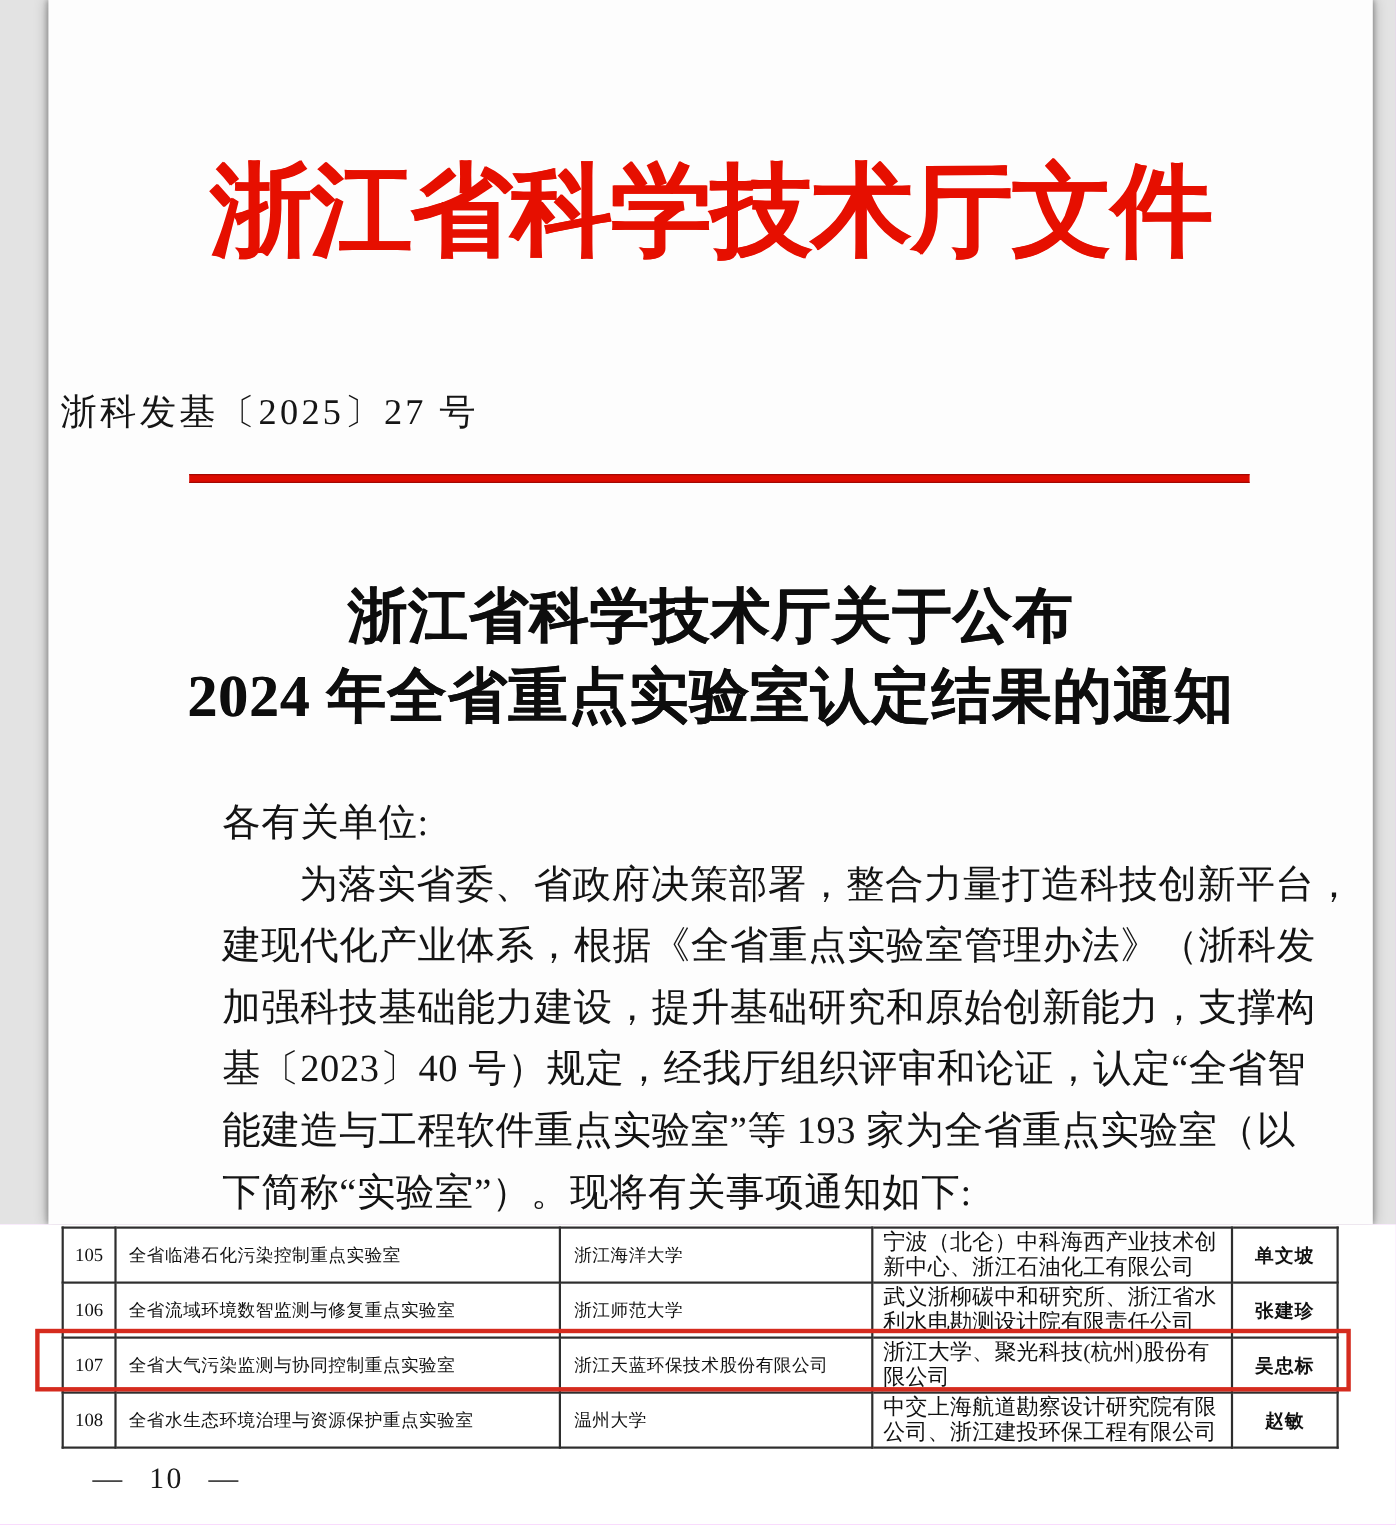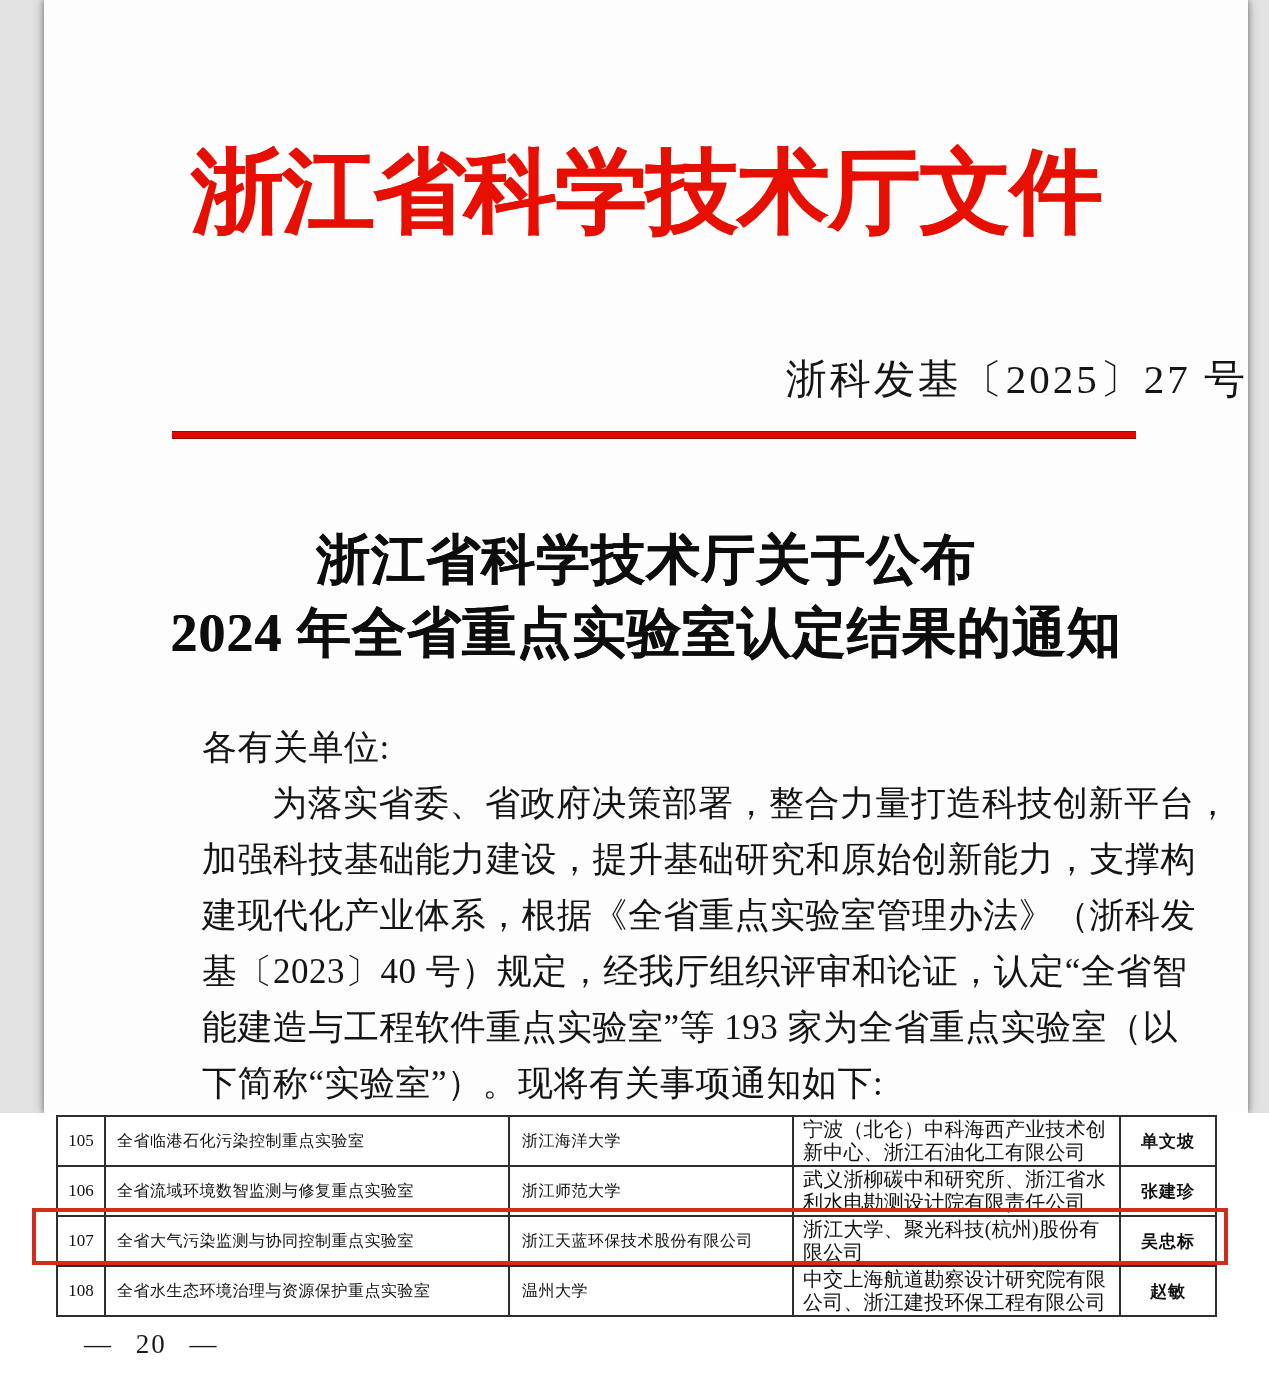--- a/index.html
+++ b/index.html
@@ -22,22 +22,22 @@
   }
 
   .letterhead {
     position:absolute; top:142px; left:0; width:100%;
     text-align:center; font-weight:bold; font-size:92px; line-height:1.1;
     letter-spacing:-1px; color:#e60f00;
     text-shadow:1px 0 0 currentColor;
     white-space:nowrap;
   }
   .doc-number {
-    position:absolute; top:352px; left:0; width:100%;
-    text-align:right; font-size:41px; letter-spacing:3px; color:#151515;
+    position:absolute; top:352px; left:11px; width:100%;
+    text-align:left; font-size:33px; letter-spacing:3px; color:#151515;
   }
   .red-divider {
     position:absolute; left:128px; top:431px; width:964px; height:8px;
     background:#dc0b00; border-top:1px solid #9d0600; border-bottom:1px solid #9d0600;
   }
   .notice-title {
     position:absolute; top:524px; left:0; width:100%;
     text-align:center; font-weight:bold; font-size:54px; line-height:73px;
     letter-spacing:1px; color:#0d0d0d;
     text-shadow:0.6px 0 0 currentColor;
@@ -90,22 +90,22 @@
     <div class="red-divider" style="background: rgb(220, 11, 0);"></div>
 
     <div class="notice-title">
       <div>浙江省科学技术厅关于公布</div>
       <div>2024 年全省重点实验室认定结果的通知</div>
     </div>
 
     <div class="body-text">
       <div class="line">各有关单位:</div>
       <div class="line indent">为落实省委、省政府决策部署，整合力量打造科技创新平台，</div>
+      <div class="line">建现代化产业体系，根据《全省重点实验室管理办法》（浙科发</div>
       <div class="line">加强科技基础能力建设，提升基础研究和原始创新能力，支撑构</div>
-      <div class="line">建现代化产业体系，根据《全省重点实验室管理办法》（浙科发</div>
       <div class="line">基〔2023〕40 号）规定，经我厅组织评审和论证，认定“全省智</div>
       <div class="line">能建造与工程软件重点实验室”等 193 家为全省重点实验室（以</div>
       <div class="line">下简称“实验室”）。现将有关事项通知如下:</div>
     </div>
   </div>
 
   <div class="lower">
 
     <table class="labs">
       <colgroup>
@@ -142,16 +142,16 @@
           <td class="c-lab">全省水生态环境治理与资源保护重点实验室</td>
           <td class="c-host">温州大学</td>
           <td class="c-part">中交上海航道勘察设计研究院有限公司、浙江建投环保工程有限公司</td>
           <td class="c-dir">赵敏</td>
         </tr>
       </tbody>
     </table>
 
     <div class="highlight-box" style="border-color: rgb(213, 43, 30);"></div>
 
-    <div class="page-number">— 20 —</div>
+    <div class="page-number">— 10 —</div>
   </div>
 
 </div>
 
 </body></html>

